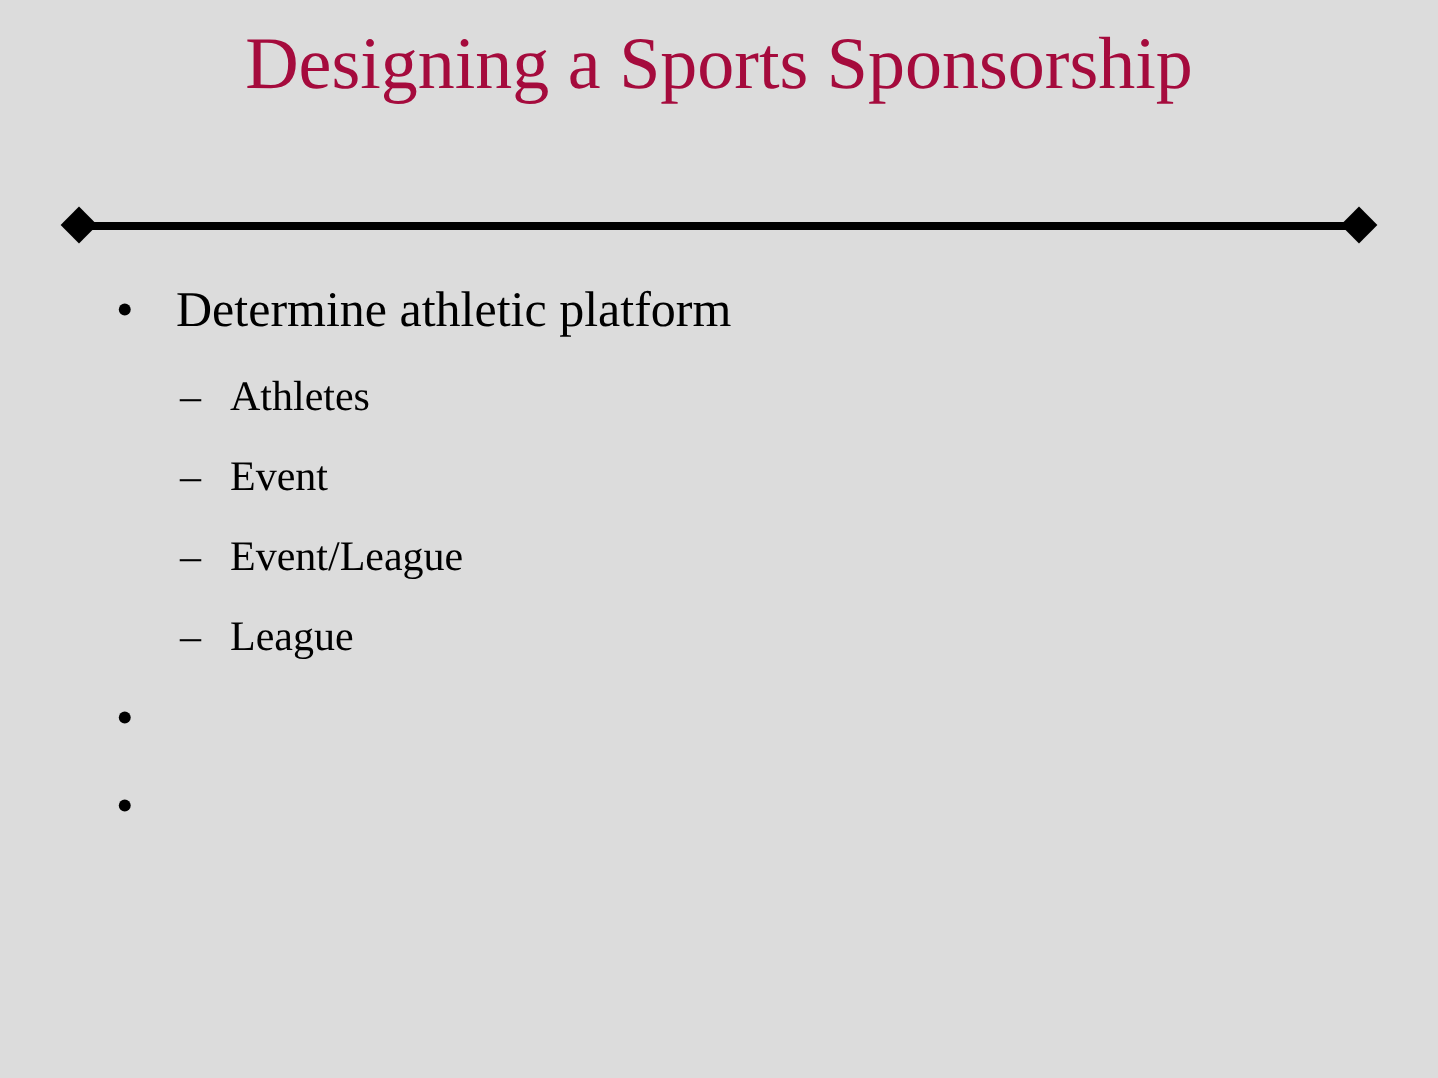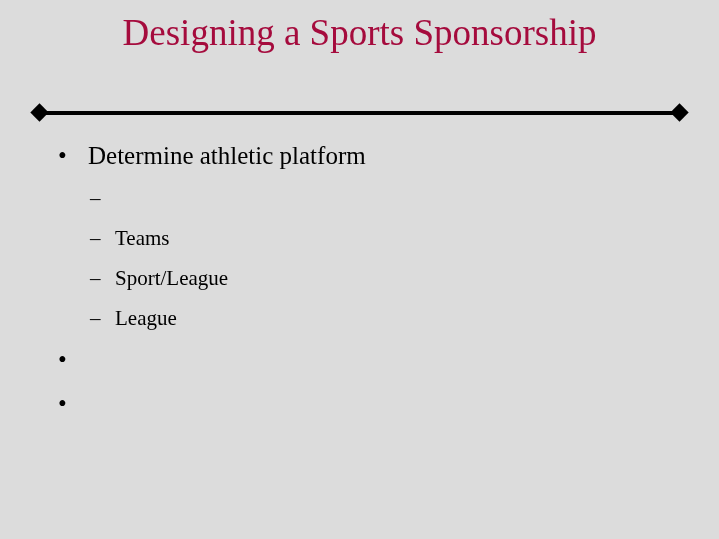--- a/index.html
+++ b/index.html
@@ -135,30 +135,31 @@
 
   <div id="body-list">
 
     <div class="bullet-row level-1">
       <span class="marker">•</span>
       <span class="label">Determine athletic platform</span>
     </div>
 
     <div class="bullet-row level-2">
       <span class="marker">–</span>
+      <span class="label">Athletes</span>
     </div>
 
     <div class="bullet-row level-2">
       <span class="marker">–</span>
-      <span class="label">Teams</span>
+      <span class="label">Event</span>
     </div>
 
     <div class="bullet-row level-2">
       <span class="marker">–</span>
-      <span class="label">Sport/League</span>
+      <span class="label">Event/League</span>
     </div>
 
     <div class="bullet-row level-2">
       <span class="marker">–</span>
       <span class="label">League</span>
     </div>
 
     <div class="bullet-row level-1">
       <span class="marker">•</span>
     </div>

